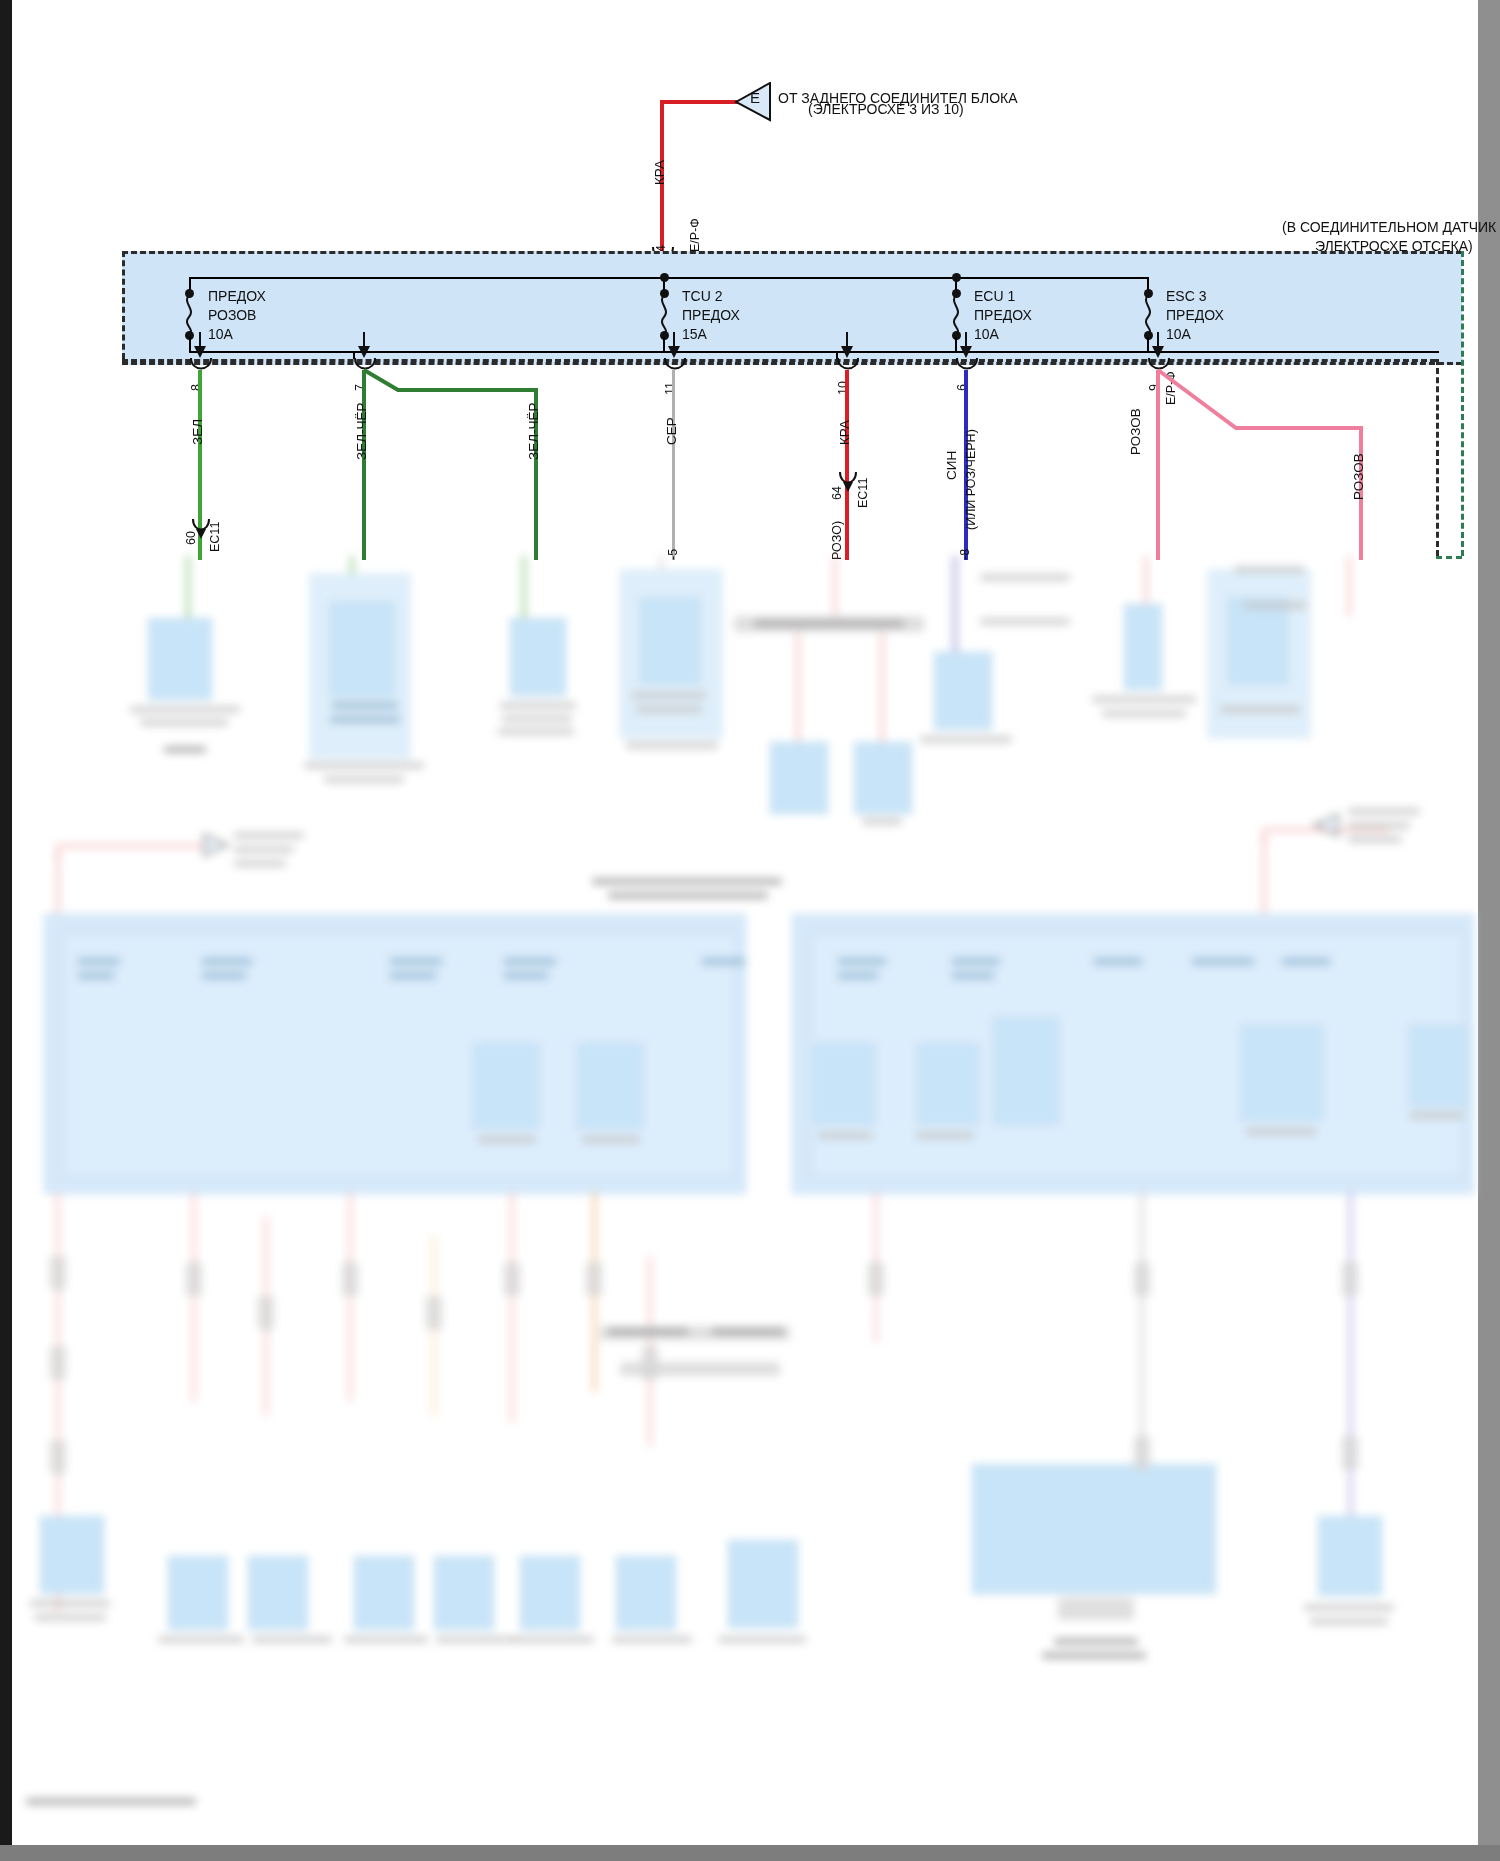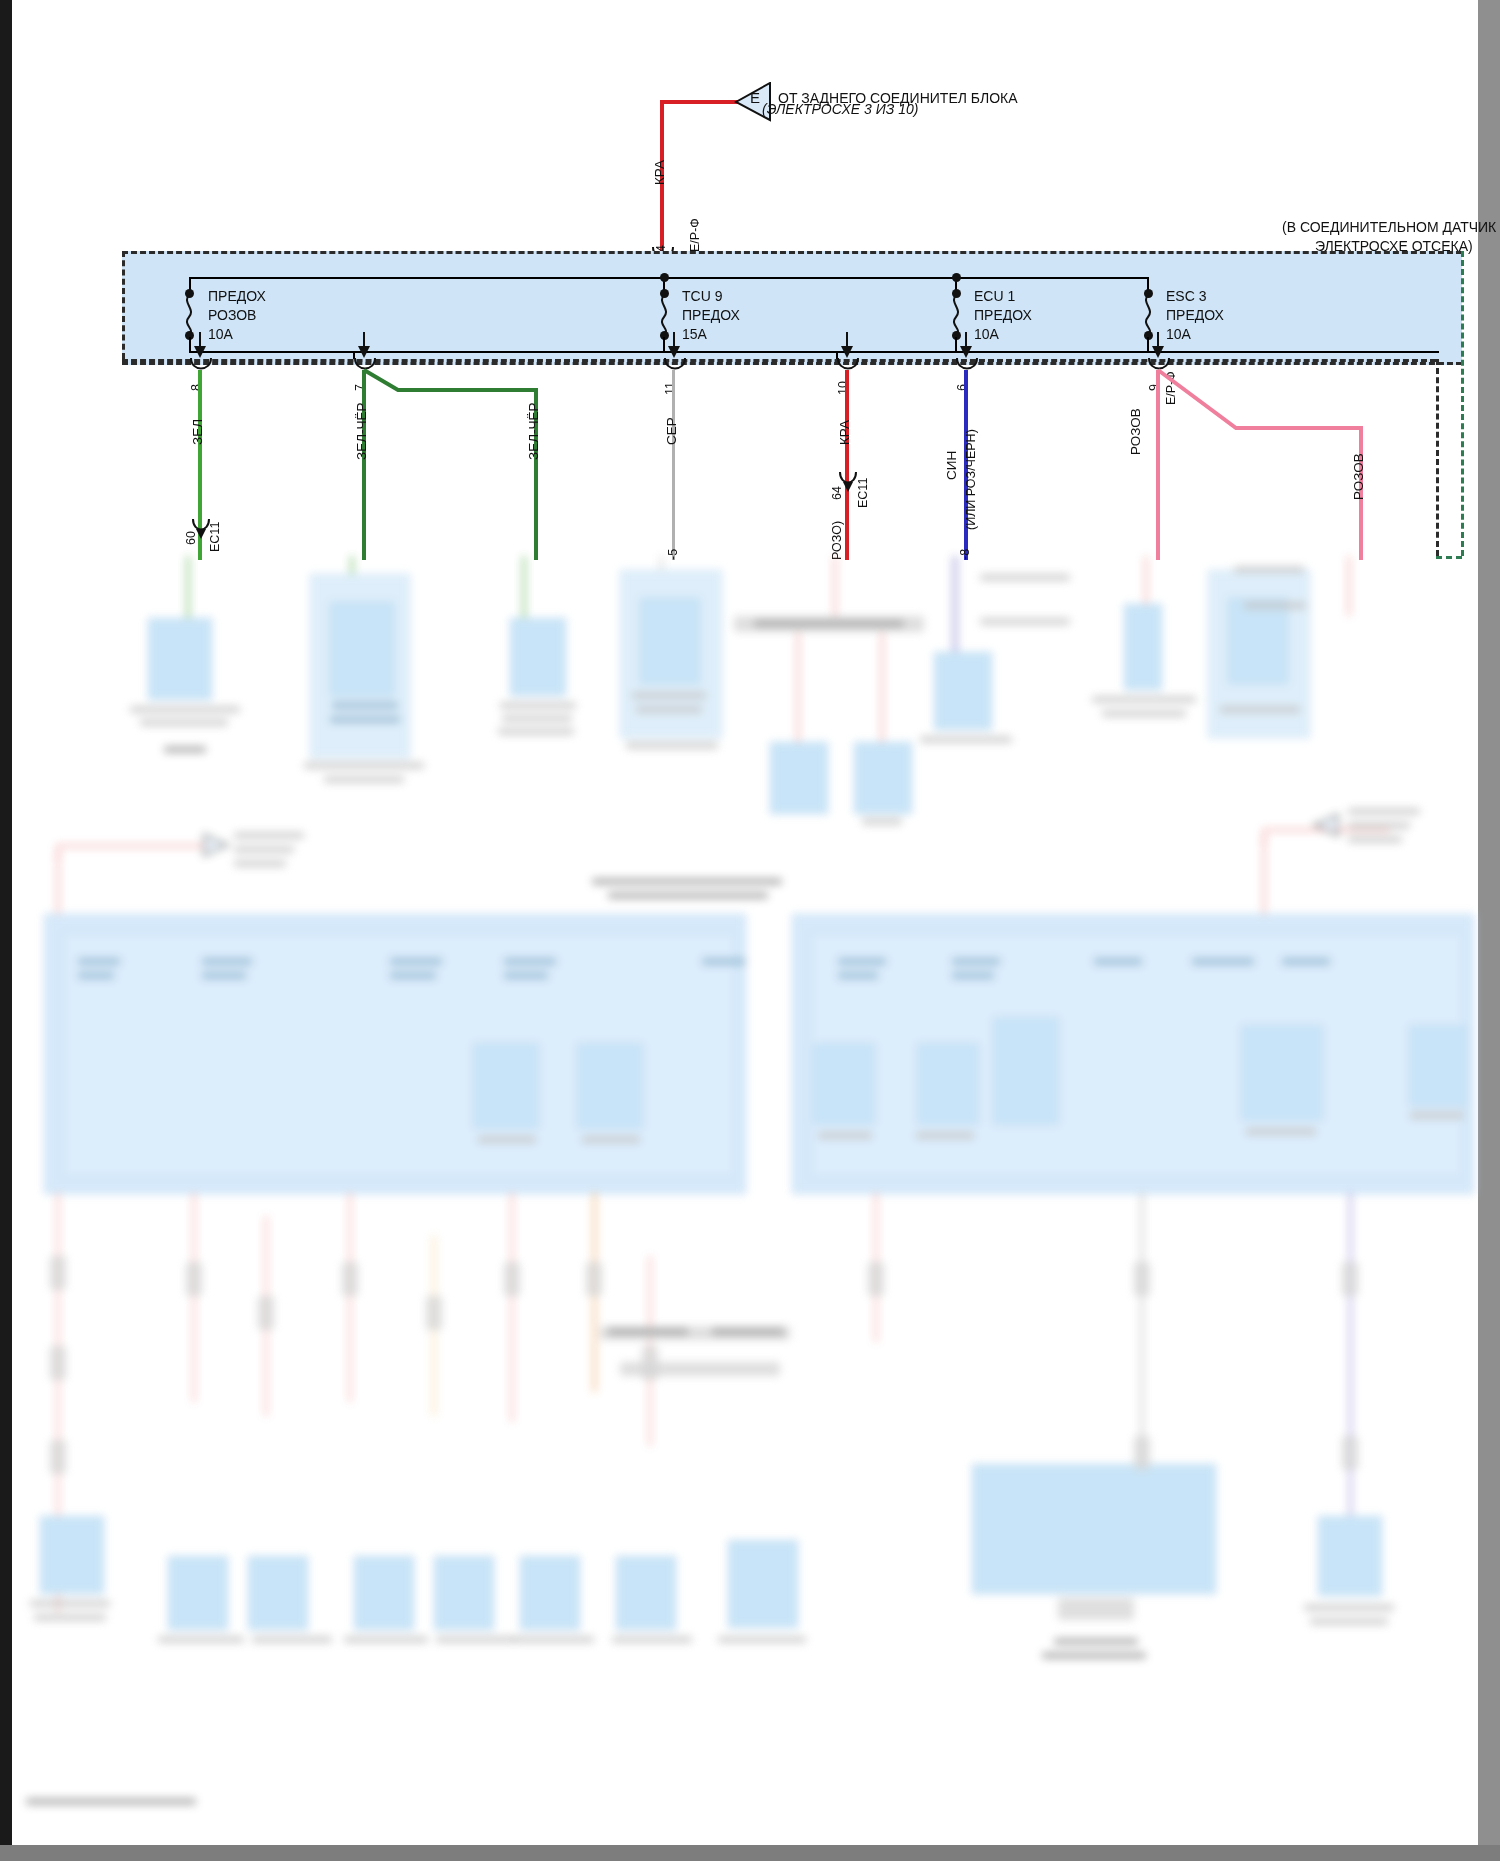--- a/index.html
+++ b/index.html
@@ -75,21 +75,21 @@
   <div class="canvas">
 
     <div class="cwire chw w-red" style="left:648px;top:100px;width:82px;height:4px;"></div>
     <div class="cwire w-red" style="left:648px;top:100px;width:4px;height:155px;"></div>
 
     <svg style="position:absolute;left:722px;top:82px;width:38px;height:40px;">
       <polygon points="36,1 36,38 2,20" fill="#d9e9f7" stroke="#111" stroke-width="2"></polygon>
     </svg>
     <div class="lbl" style="left:738px;top:90px;font-size:15px;">E</div>
     <div class="lbl b" style="left:766px;top:90px;">ОТ ЗАДНЕГО СОЕДИНИТЕЛ БЛОКА</div>
-    <div class="lbl b" style="left:750px;top:101px;font-style:italic;">(ЭЛЕКТРОСХЕ 3 ИЗ 10)</div>
+    <div class="lbl b" style="left:796px;top:101px;">(ЭЛЕКТРОСХЕ 3 ИЗ 10)</div>
 
     <div class="vlbl" style="left:640px;top:185px;">КРА</div>
     <div class="vlbl sm" style="left:676px;top:252px;">E/P-Ф</div>
     <div class="vlbl sm" style="left:642px;top:252px;">4</div>
 
     <svg style="position:absolute;left:639px;top:245px;width:24px;height:18px;">
       <path d="M2,2 C2,16 22,16 22,2" fill="none" stroke="#111" stroke-width="2"></path>
     </svg>
     <svg style="position:absolute;left:640px;top:258px;width:22px;height:24px;">
       <line x1="11" y1="22" x2="11" y2="2" stroke="#111" stroke-width="2"></line>
@@ -117,21 +117,21 @@
     <div class="dot" style="left:173px;top:331px;"></div>
     <div class="lbl b" style="left:196px;top:288px;">ПРЕДОХ</div>
     <div class="lbl b" style="left:196px;top:307px;">РОЗОВ</div>
     <div class="lbl b" style="left:196px;top:326px;">10А</div>
 
     <div class="dot" style="left:648px;top:289px;"></div>
     <svg class="fuse" style="left:645px;top:295px;">
       <path d="M7,0 C0,8 14,14 7,22 C0,30 14,34 7,40" fill="none" stroke="#111" stroke-width="2"></path>
     </svg>
     <div class="dot" style="left:648px;top:331px;"></div>
-    <div class="lbl b" style="left:670px;top:288px;">TCU 9</div>
+    <div class="lbl b" style="left:670px;top:288px;">TCU 2</div>
     <div class="lbl b" style="left:670px;top:307px;">ПРЕДОХ</div>
     <div class="lbl b" style="left:670px;top:326px;">15А</div>
 
     <div class="dot" style="left:940px;top:289px;"></div>
     <svg class="fuse" style="left:937px;top:295px;">
       <path d="M7,0 C0,8 14,14 7,22 C0,30 14,34 7,40" fill="none" stroke="#111" stroke-width="2"></path>
     </svg>
     <div class="dot" style="left:940px;top:331px;"></div>
     <div class="lbl b" style="left:962px;top:288px;">ECU 1</div>
     <div class="lbl b" style="left:962px;top:307px;">ПРЕДОХ</div>

